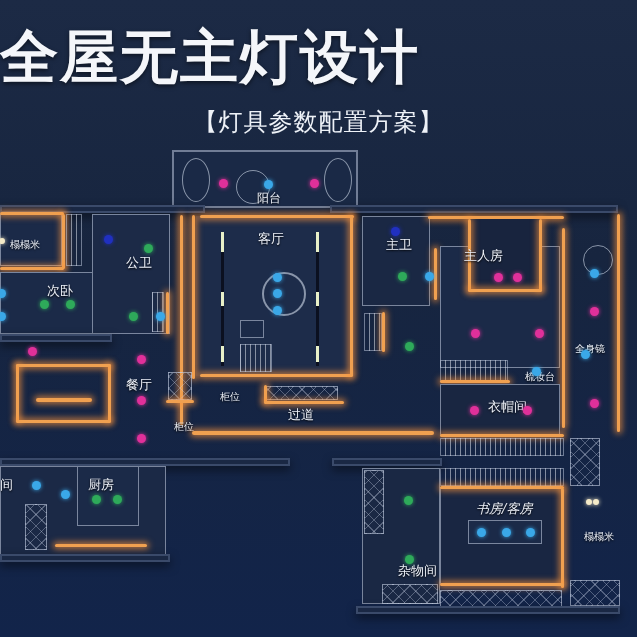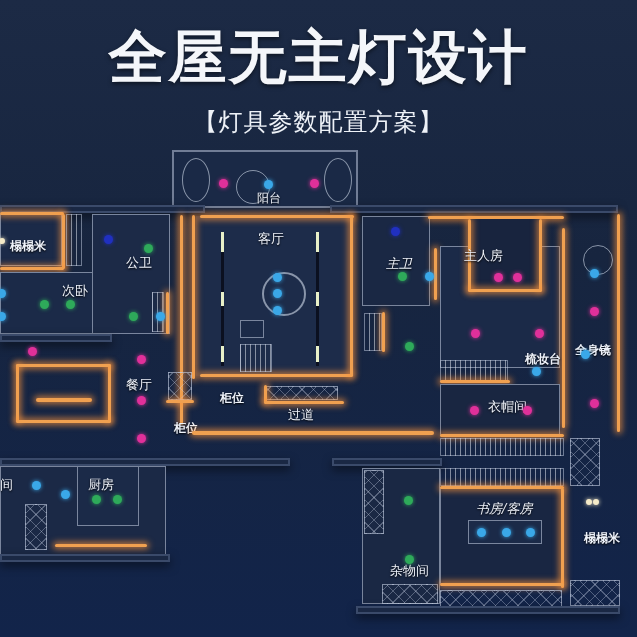--- a/index.html
+++ b/index.html
@@ -1,29 +1,29 @@
 <!DOCTYPE html>
 <html><head>
 <meta charset="utf-8">
 <style>
   html,body{margin:0;padding:0;}
   body{width:637px;height:637px;overflow:hidden;position:relative;
     background:linear-gradient(180deg,#1c2a45 0%,#17253f 40%,#12244a 100%);
     font-family:"DejaVu Sans",sans-serif;color:#fff;}
-  .title{position:absolute;left:0;top:22px;width:637px;text-align:center;
+  .title{position:absolute;left:0;top:22px;width:637px;text-align:left;
     font-size:58px;font-weight:bold;letter-spacing:2px;color:#f4f6fa;
     text-shadow:0 2px 4px rgba(0,0,0,.5);line-height:70px;}
   .subtitle{position:absolute;left:0;top:104px;width:637px;text-align:center;
     font-size:24px;color:#eef2f8;letter-spacing:1px;line-height:36px;}
   .plan{position:absolute;left:0;top:0;width:637px;height:637px;}
   .wall{position:absolute;background:#1a2844;border:2px solid #3a4a6a;box-sizing:border-box;box-shadow:0 4px 10px rgba(0,0,0,.5);}
   .room{position:absolute;background:#1b2a48;border:1px solid rgba(200,210,230,.55);box-sizing:border-box;}
   .strip{position:absolute;background:#f0a050;box-shadow:0 0 6px 2px rgba(255,150,60,.7);border-radius:2px;}
   .label{position:absolute;font-family:"DejaVu Serif",serif;font-size:13px;color:#eef2fa;white-space:nowrap;text-shadow:0 1px 2px #000;}
-  .label.sm{font-size:12px;font-weight:bold;}
+  .label.sm{font-size:10px;}
   .dot{position:absolute;width:9px;height:9px;border-radius:50%;margin:-4.5px 0 0 -4.5px;box-shadow:0 0 4px currentColor;}
   .hatch{position:absolute;border:1px solid rgba(200,210,230,.6);box-sizing:border-box;
     background:repeating-linear-gradient(45deg,transparent 0 7px,rgba(200,210,230,.35) 7px 8px),repeating-linear-gradient(-45deg,transparent 0 7px,rgba(200,210,230,.35) 7px 8px);}
   .rack{position:absolute;box-sizing:border-box;border:1px solid rgba(200,210,230,.5);
     background:repeating-linear-gradient(90deg,transparent 0 4px,rgba(220,225,235,.55) 4px 5px);}
   .circle{position:absolute;border:1px solid rgba(210,220,235,.6);border-radius:50%;box-sizing:border-box;}
   .bar{position:absolute;width:3px;background:#0b1020;}
   .bar i{position:absolute;left:0;width:3px;background:#e8f0c8;}
 </style>
 </head>
@@ -42,21 +42,21 @@
 
   <div class="room" style="left:0;top:214px;width:62px;height:52px;"></div>
   <div class="strip" style="left:0;top:212px;width:64px;height:3px;"></div>
   <div class="strip" style="left:62px;top:214px;width:3px;height:55px;"></div>
   <div class="strip" style="left:0;top:267px;width:64px;height:3px;"></div>
   <div class="rack" style="left:66px;top:214px;width:16px;height:52px;"></div>
   <div class="label sm" style="left:10px;top:238px;">榻榻米</div>
   <div class="dot" style="left:3px;top:242px;width:6px;height:6px;background:#f4eac8;color:#f4eac8;"></div>
 
   <div class="room" style="left:0;top:272px;width:108px;height:62px;"></div>
-  <div class="label" style="left:62px;top:282px;">次卧</div>
+  <div class="label" style="left:47px;top:282px;">次卧</div>
 
   <div class="room" style="left:92px;top:214px;width:78px;height:120px;background:#1c2a47;"></div>
   <div class="label" style="left:126px;top:254px;">公卫</div>
   <div class="rack" style="left:152px;top:292px;width:12px;height:40px;"></div>
   <div class="strip" style="left:166px;top:292px;width:3px;height:42px;"></div>
 
   <div class="wall" style="left:0;top:334px;width:112px;height:8px;"></div>
 
   <div class="room" style="left:196px;top:216px;width:158px;height:160px;background:#1d2c4a;border:none;"></div>
   <div class="strip" style="left:192px;top:215px;width:3px;height:164px;"></div>
@@ -73,40 +73,40 @@
       <i style="top:0;height:20px;"></i>
       <i style="top:60px;height:14px;"></i>
       <i style="top:114px;height:16px;"></i>
     </div>
   <div class="circle" style="left:262px;top:272px;width:44px;height:44px;border-width:2px;"></div>
   <div class="room" style="left:240px;top:320px;width:24px;height:18px;"></div>
   <div class="rack" style="left:240px;top:344px;width:32px;height:28px;"></div>
   <div class="label" style="left:258px;top:230px;">客厅</div>
 
   <div class="room" style="left:362px;top:216px;width:68px;height:90px;background:#1a2844;"></div>
-  <div class="label" style="left:386px;top:255px;font-style:italic;">主卫</div>
+  <div class="label" style="left:386px;top:236px;">主卫</div>
   <div class="strip" style="left:434px;top:248px;width:3px;height:52px;"></div>
   <div class="rack" style="left:364px;top:313px;width:18px;height:38px;"></div>
   <div class="strip" style="left:382px;top:312px;width:3px;height:40px;"></div>
 
   <div class="room" style="left:440px;top:246px;width:120px;height:122px;"></div>
   <div class="strip" style="left:428px;top:216px;width:136px;height:3px;"></div>
   <div class="room" style="left:469px;top:219px;width:72px;height:72px;background:#18243e;border:none;"></div>
   <div class="strip" style="left:468px;top:219px;width:3px;height:72px;"></div>
   <div class="strip" style="left:539px;top:219px;width:3px;height:72px;"></div>
   <div class="strip" style="left:468px;top:289px;width:74px;height:3px;"></div>
   <div class="label" style="left:464px;top:247px;">主人房</div>
   <div class="strip" style="left:562px;top:228px;width:3px;height:200px;"></div>
   <div class="strip" style="left:617px;top:214px;width:3px;height:218px;"></div>
   <div class="circle" style="left:583px;top:245px;width:30px;height:30px;"></div>
   <div class="label sm" style="left:575px;top:342px;">全身镜</div>
 
   <div class="rack" style="left:440px;top:360px;width:68px;height:22px;"></div>
   <div class="strip" style="left:440px;top:380px;width:70px;height:3px;"></div>
-  <div class="label sm" style="left:525px;top:351px;">梳妆台</div>
+  <div class="label sm" style="left:525px;top:370px;">梳妆台</div>
   <div class="room" style="left:440px;top:384px;width:120px;height:52px;background:#192641;"></div>
   <div class="label" style="left:488px;top:398px;">衣帽间</div>
   <div class="strip" style="left:440px;top:434px;width:124px;height:3px;"></div>
   <div class="rack" style="left:440px;top:438px;width:124px;height:18px;"></div>
   <div class="rack" style="left:440px;top:468px;width:124px;height:18px;"></div>
   <div class="hatch" style="left:570px;top:438px;width:30px;height:48px;"></div>
 
   <div class="strip" style="left:16px;top:364px;width:3px;height:58px;"></div>
   <div class="strip" style="left:108px;top:364px;width:3px;height:58px;"></div>
   <div class="strip" style="left:16px;top:364px;width:95px;height:3px;"></div>
@@ -130,21 +130,21 @@
   <div class="room" style="left:77px;top:466px;width:62px;height:60px;"></div>
   <div class="label" style="left:88px;top:476px;">厨房</div>
   <div class="label" style="left:0;top:476px;">间</div>
   <div class="strip" style="left:55px;top:544px;width:92px;height:3px;"></div>
   <div class="wall" style="left:0;top:554px;width:170px;height:8px;"></div>
 
   <div class="wall" style="left:332px;top:458px;width:110px;height:8px;"></div>
   <div class="room" style="left:362px;top:468px;width:78px;height:136px;background:#1a2844;"></div>
   <div class="hatch" style="left:364px;top:470px;width:20px;height:64px;"></div>
   <div class="hatch" style="left:382px;top:584px;width:56px;height:20px;"></div>
-  <div class="label" style="left:390px;top:562px;">杂物间</div>
+  <div class="label" style="left:398px;top:562px;">杂物间</div>
 
   <div class="room" style="left:440px;top:488px;width:122px;height:96px;background:#192642;"></div>
   <div class="strip" style="left:440px;top:486px;width:124px;height:3px;"></div>
   <div class="strip" style="left:561px;top:488px;width:3px;height:100px;"></div>
   <div class="strip" style="left:440px;top:583px;width:124px;height:3px;"></div>
   <div class="label" style="left:476px;top:500px;font-style:italic;">书房/客房</div>
   <div class="room" style="left:468px;top:520px;width:74px;height:24px;"></div>
   <div class="hatch" style="left:440px;top:590px;width:122px;height:18px;"></div>
   <div class="label sm" style="left:584px;top:530px;">榻榻米</div>
   <div class="hatch" style="left:570px;top:580px;width:50px;height:26px;"></div>

